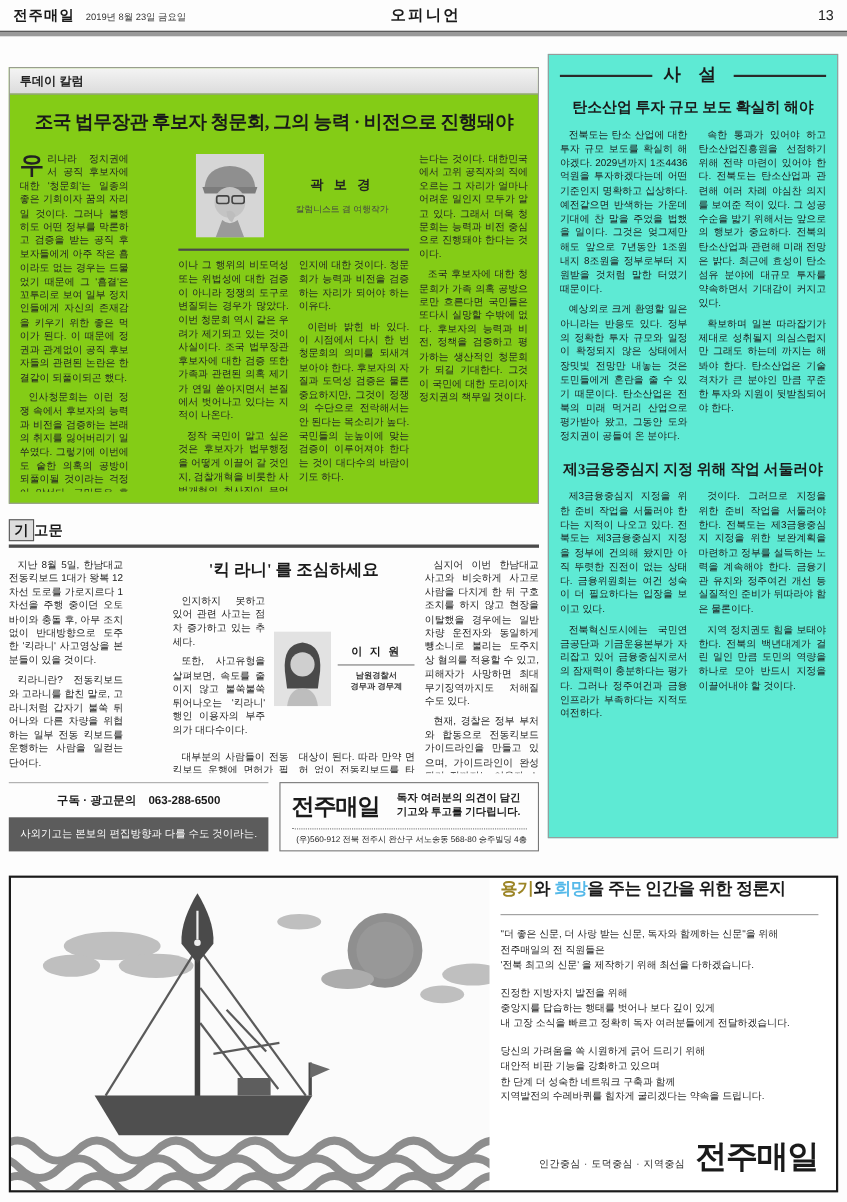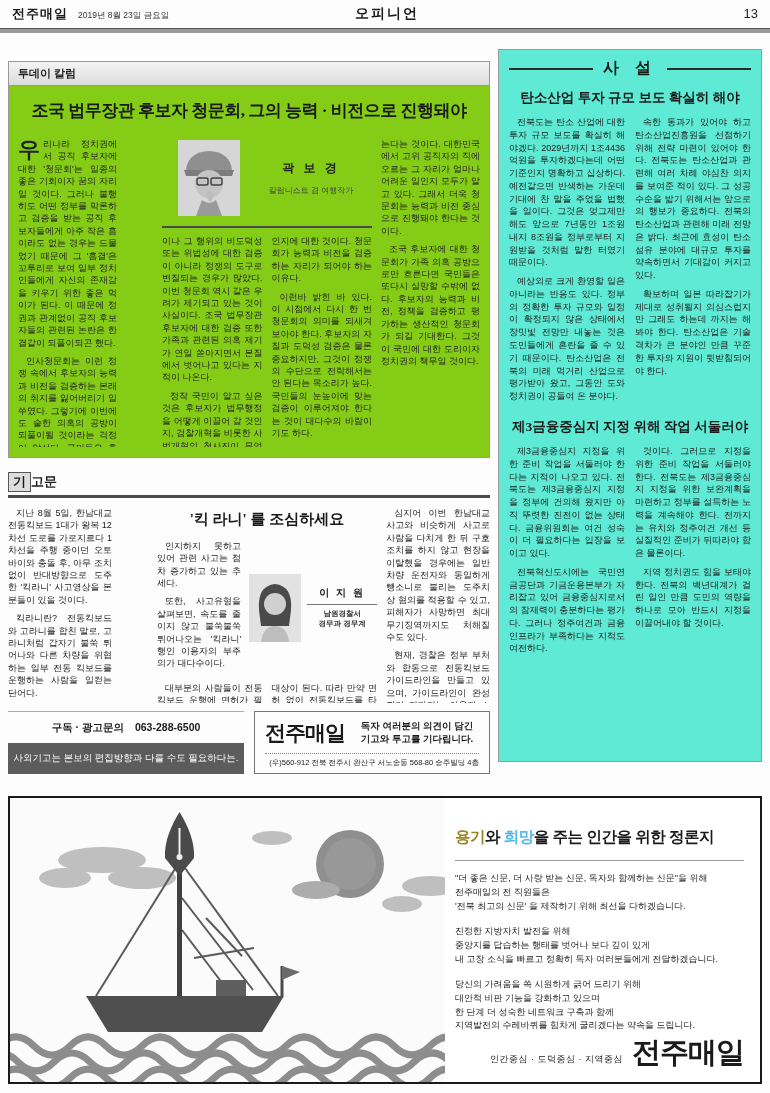--- a/index.html
+++ b/index.html
@@ -80,21 +80,21 @@
   .edit-head { text-align:center; font-family:"Liberation Serif","DejaVu Serif",serif;
     font-size:13.5px; font-weight:600; margin:10px 0 9px 0; }
   .edit-body { column-count:2; column-gap:10px; font-size:9px; line-height:1.42; text-align:justify;
     word-break:break-all; overflow:hidden; }
   .edit-body p { margin-bottom:6px; text-indent:8px; }
   .eb1 { height:292px; } .eb2 { height:306px; }
 
   
   .ad-box { margin:14px 8px 0 8px; border:2px solid #1a1a1a; height:288px; display:flex; background:#fff; }
   .ad-art { width:58%; position:relative; overflow:hidden; }
-  .ad-txt { width:42%; padding:29px 16px 10px 10px; display:flex; flex-direction:column; }
+  .ad-txt { width:42%; padding:0 16px 10px 10px; display:flex; flex-direction:column; }
   .ad-title { font-size:15.5px; font-weight:bold; letter-spacing:-0.5px; padding-bottom:12px;
     border-bottom:1px solid #999; }
   .ad-p { font-size:9px; line-height:1.55; margin-top:11px; color:#222; }
   .ad-footer { margin-top:auto; display:flex; justify-content:flex-end; align-items:baseline; gap:9px; }
   .ad-slogan { font-size:9px; color:#222; letter-spacing:0.5px; }
   .ad-brand { font-size:29px; font-weight:900; letter-spacing:-1px; }
 </style>
 </head>
 <body>
 
@@ -192,21 +192,21 @@
             <p>현재, 경찰은 정부 부처와 합동으로 전동킥보드 가이드라인을 만들고 있으며, 가이드라인이 완성되기 전까지는 이용자 스스로 안전수칙을 지키는 성숙한 시민의식을 모두가 발휘해야 할 것이다.</p>
           </div>
         </div>
 
         <div class="notices">
           <div class="n-left">
             <div class="subscribe">
               <span>구독 · 광고문의</span>
               <span class="ph">063-288-6500</span>
             </div>
-            <div class="disclaimer">사외기고는 본보의 편집방향과 다를 수도 필요하다는.</div>
+            <div class="disclaimer">사외기고는 본보의 편집방향과 다를 수도 것이라는.</div>
           </div>
           <div class="reader-box">
             <div class="reader-top">
               <div class="reader-brand">전주매일</div>
               <div class="reader-msg">독자 여러분의 의견이 담긴 기고와 투고를 기다립니다.</div>
             </div>
             <div class="reader-addr">(우)560-912 전북 전주시 완산구 서노송동 568-80 승주빌딩 4층</div>
           </div>
         </div>
       </div>
@@ -226,21 +226,21 @@
           <p>예상외로 크게 환영할 일은 아니라는 반응도 있다. 정부의 정확한 투자 규모와 일정이 확정되지 않은 상태에서 장밋빛 전망만 내놓는 것은 도민들에게 혼란을 줄 수 있기 때문이다. 탄소산업은 전북의 미래 먹거리 산업으로 평가받아 왔고, 그동안 도와 정치권이 공들여 온 분야다.</p>
           <p>속한 통과가 있어야 하고 탄소산업진흥원을 선점하기 위해 전략 마련이 있어야 한다. 전북도는 탄소산업과 관련해 여러 차례 야심찬 의지를 보여준 적이 있다. 그 성공 수순을 밟기 위해서는 앞으로의 행보가 중요하다. 전북의 탄소산업과 관련해 미래 전망은 밝다. 최근에 효성이 탄소섬유 분야에 대규모 투자를 약속하면서 기대감이 커지고 있다.</p>
           <p>확보하며 일본 따라잡기가 제대로 성취될지 의심스럽지만 그래도 하는데 까지는 해봐야 한다. 탄소산업은 기술 격차가 큰 분야인 만큼 꾸준한 투자와 지원이 뒷받침되어야 한다.</p>
 
         </div>
 
         <div class="edit-head">제3금융중심지 지정 위해 작업 서둘러야</div>
         <div class="edit-body eb2">
           <p class="nofirst">제3금융중심지 지정을 위한 준비 작업을 서둘러야 한다는 지적이 나오고 있다. 전북도는 제3금융중심지 지정을 정부에 건의해 왔지만 아직 뚜렷한 진전이 없는 상태다. 금융위원회는 여건 성숙이 더 필요하다는 입장을 보이고 있다.</p>
           <p>전북혁신도시에는 국민연금공단과 기금운용본부가 자리잡고 있어 금융중심지로서의 잠재력이 충분하다는 평가다. 그러나 정주여건과 금융 인프라가 부족하다는 지적도 여전하다.</p>
-          <p>것이다. 그러므로 지정을 위한 준비 작업을 서둘러야 한다. 전북도는 제3금융중심지 지정을 위한 보완계획을 마련하고 정부를 설득하는 노력을 계속해야 한다. 전까지는 유치와 정주여건 개선 등 실질적인 준비가 뒤따라야 함은 물론이다.</p>
+          <p>것이다. 그러므로 지정을 위한 준비 작업을 서둘러야 한다. 전북도는 제3금융중심지 지정을 위한 보완계획을 마련하고 정부를 설득하는 노력을 계속해야 한다. 금융기관 유치와 정주여건 개선 등 실질적인 준비가 뒤따라야 함은 물론이다.</p>
           <p>지역 정치권도 힘을 보태야 한다. 전북의 백년대계가 걸린 일인 만큼 도민의 역량을 하나로 모아 반드시 지정을 이끌어내야 할 것이다.</p>
         </div>
       </div>
     </div>
   </div>
 
   <div class="ad-box">
     <div class="ad-art">
       <svg width="440" height="284" viewBox="0 0 440 284">
         <rect width="440" height="284" fill="#fbfbfb"></rect>

